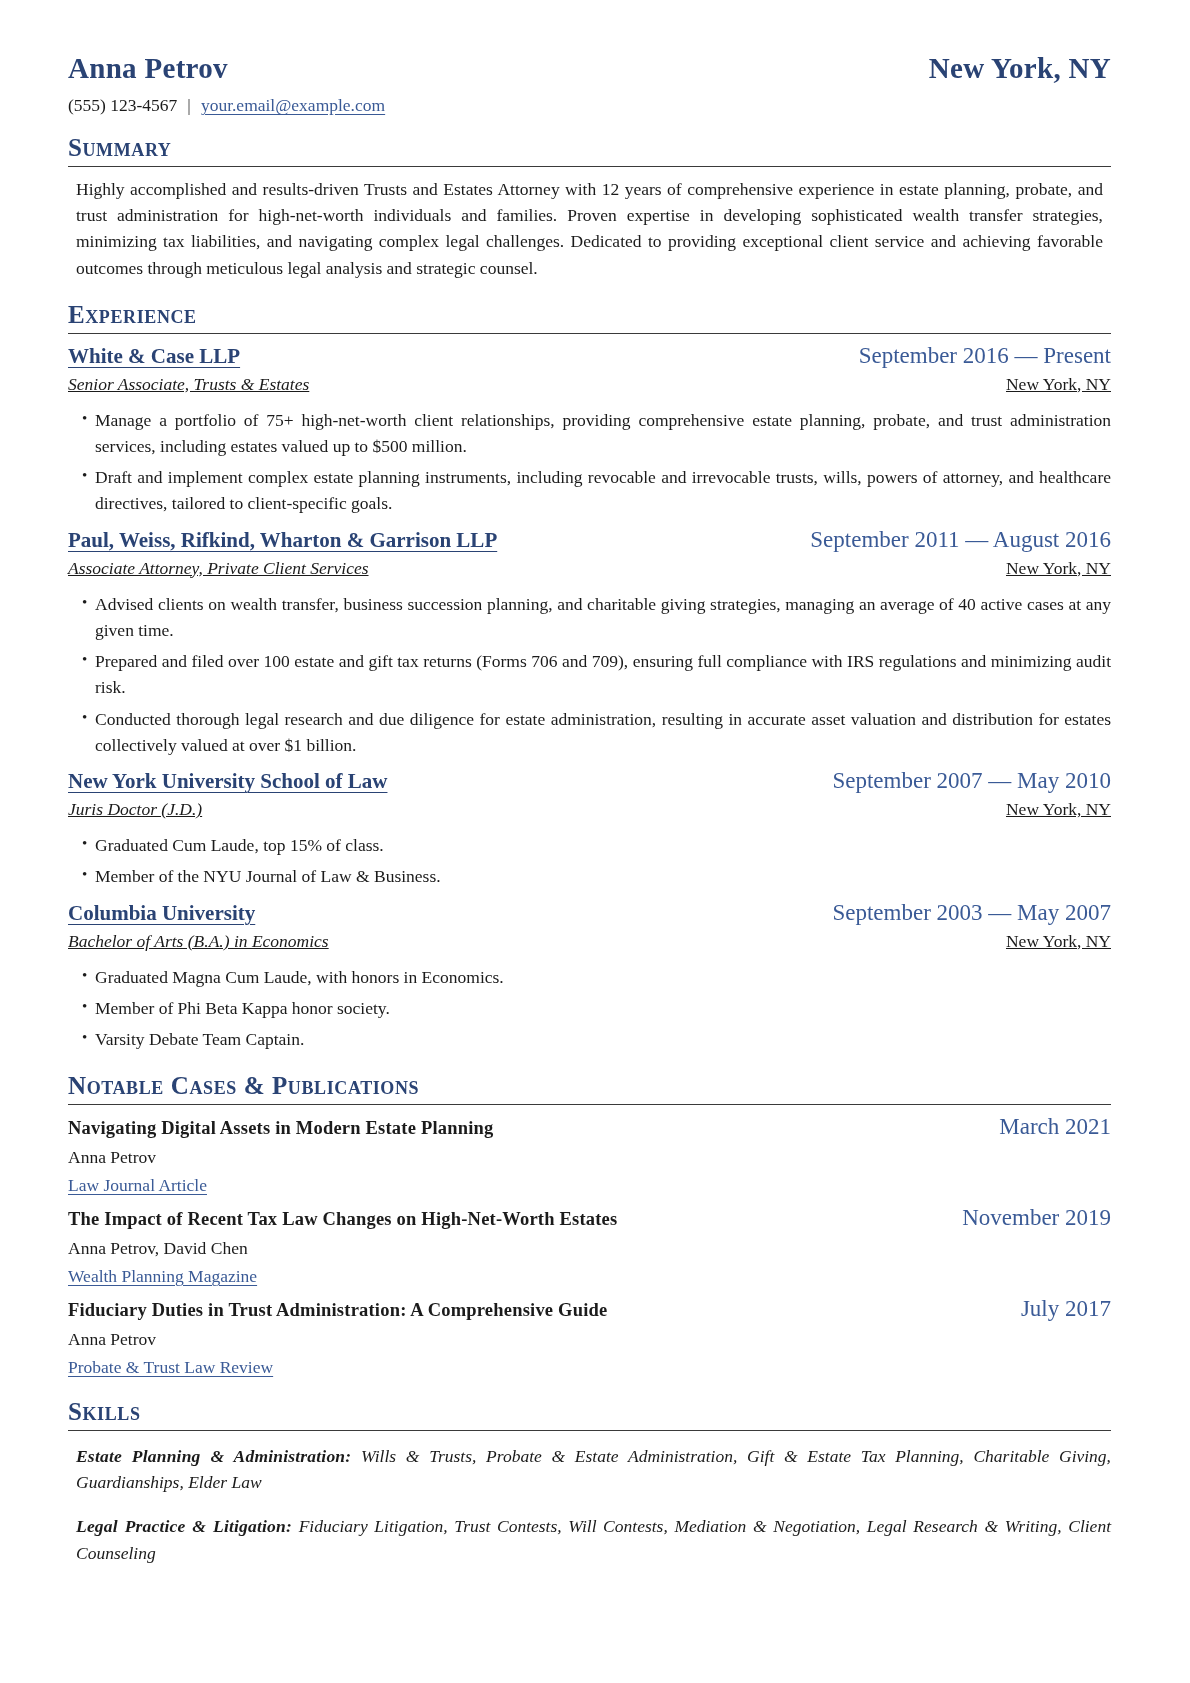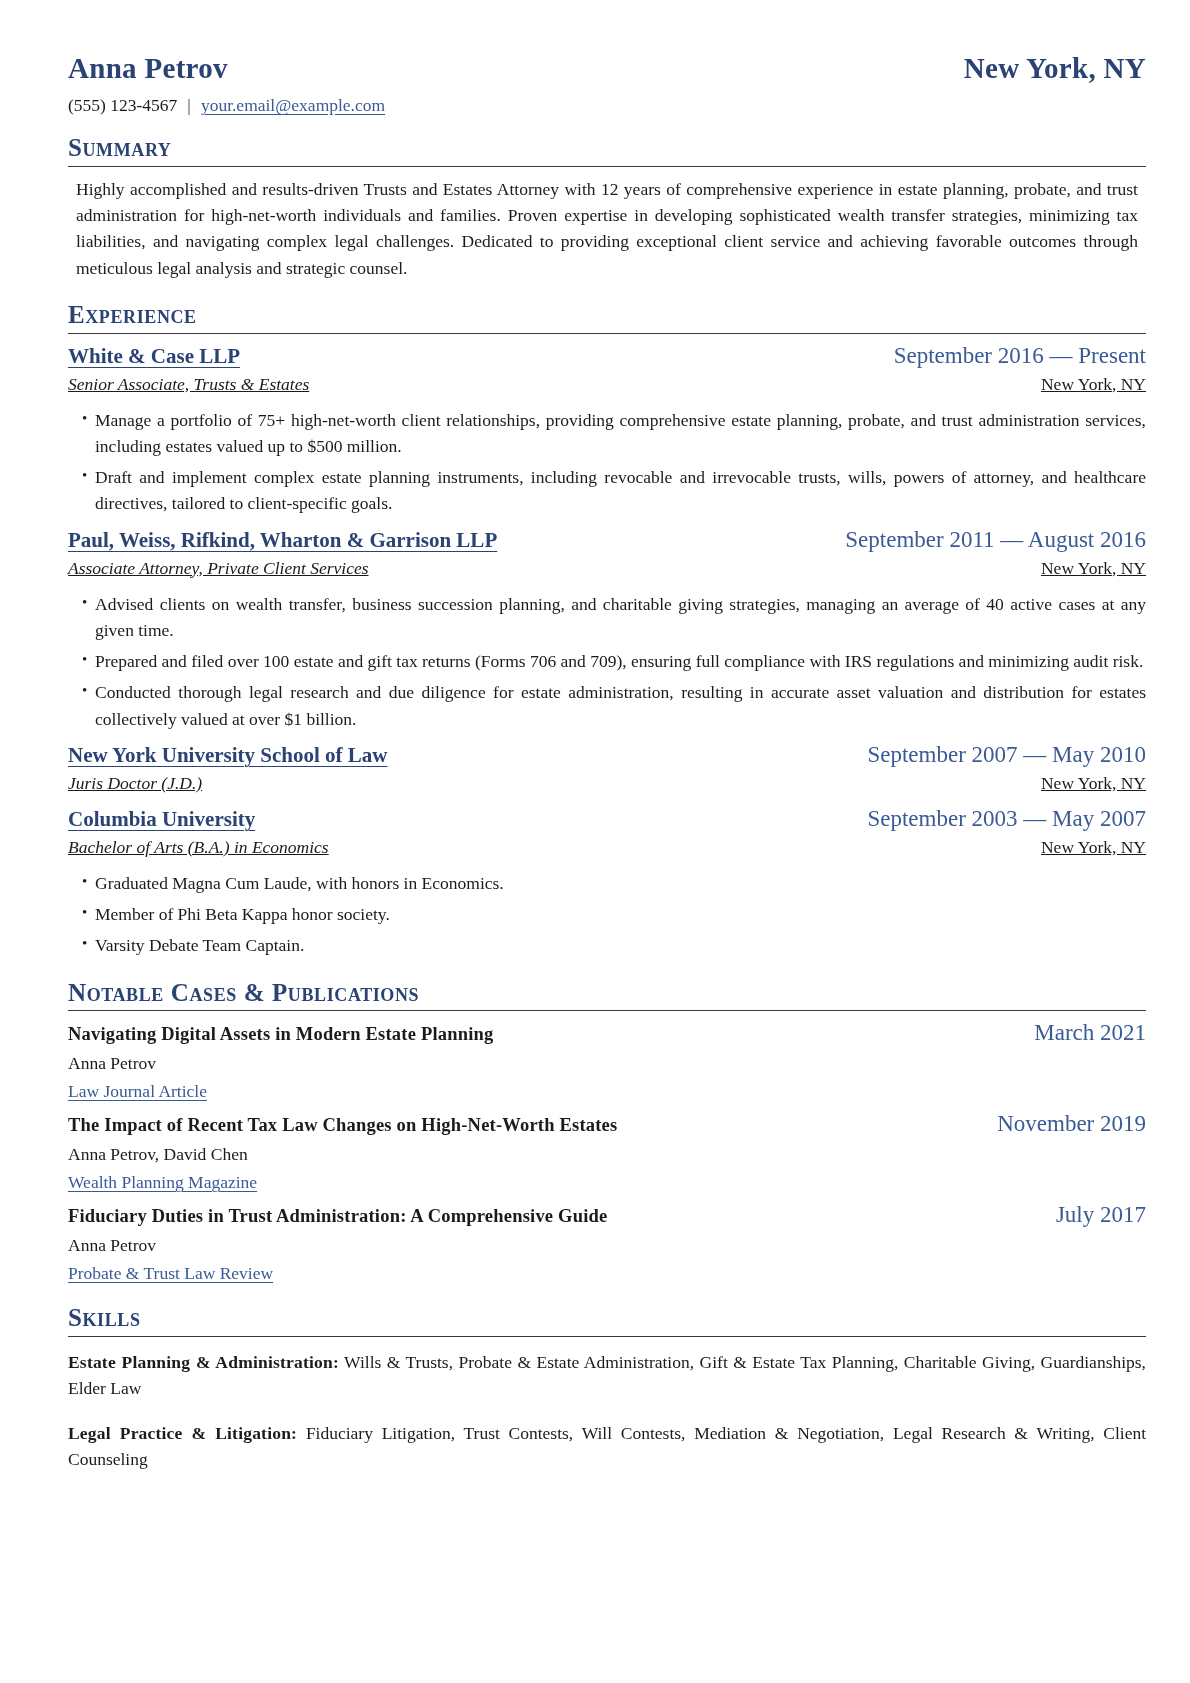--- a/index.html
+++ b/index.html
@@ -16,21 +16,21 @@
     height: 1683px;
     background: var(--page_bg);
     font-family: "Liberation Serif", "DejaVu Serif", serif;
     color: var(--text);
     font-size: 17.5px;
     -webkit-font-smoothing: antialiased;
   }
   .page {
     width: 1190px;
     height: 1683px;
-    padding: 52px 44px 40px 68px;
+    padding: 52px 79px 40px 68px;
     overflow: hidden;
   }
   
   .top-row {
     display: flex;
     justify-content: space-between;
     align-items: baseline;
   }
   .big-name {
     font-size: 29px;
@@ -128,23 +128,24 @@
   }
   .pub-title {
     font-weight: bold;
     font-size: 18.5px;
     letter-spacing: 0.2px;
   }
   .pub-authors { margin: 7px 0 7px 0; }
   .pub-venue-row { margin-bottom: 4px; }
   
   .skill-line {
-    margin: 12px 0 18px 0;
+    margin: 12px 0 18px 8px;
     text-align: justify;
     line-height: 1.5;
+    font-style: italic;
   }
   .skill-label { font-weight: bold; letter-spacing: 0.2px; }
 </style>
 </head>
 <body>
 
 <div class="page">
 
   <header>
     <div class="top-row">
@@ -201,20 +202,22 @@
     <div class="entry">
       <div class="entry-head">
         <a class="org-name">New York University School of Law</a>
         <span class="date-range">September 2007 — May 2010</span>
       </div>
       <div class="role-row">
         <span class="role-title">Juris Doctor (J.D.)</span>
         <span class="loc">New York, NY</span>
       </div>
       <ul class="bullets">
+        <li>Graduated Cum Laude, top 15% of class.</li>
+        <li>Member of the NYU Journal of Law &amp; Business.</li>
       </ul>
     </div>
 
     <div class="entry">
       <div class="entry-head">
         <a class="org-name">Columbia University</a>
         <span class="date-range">September 2003 — May 2007</span>
       </div>
       <div class="role-row">
         <span class="role-title">Bachelor of Arts (B.A.) in Economics</span>

